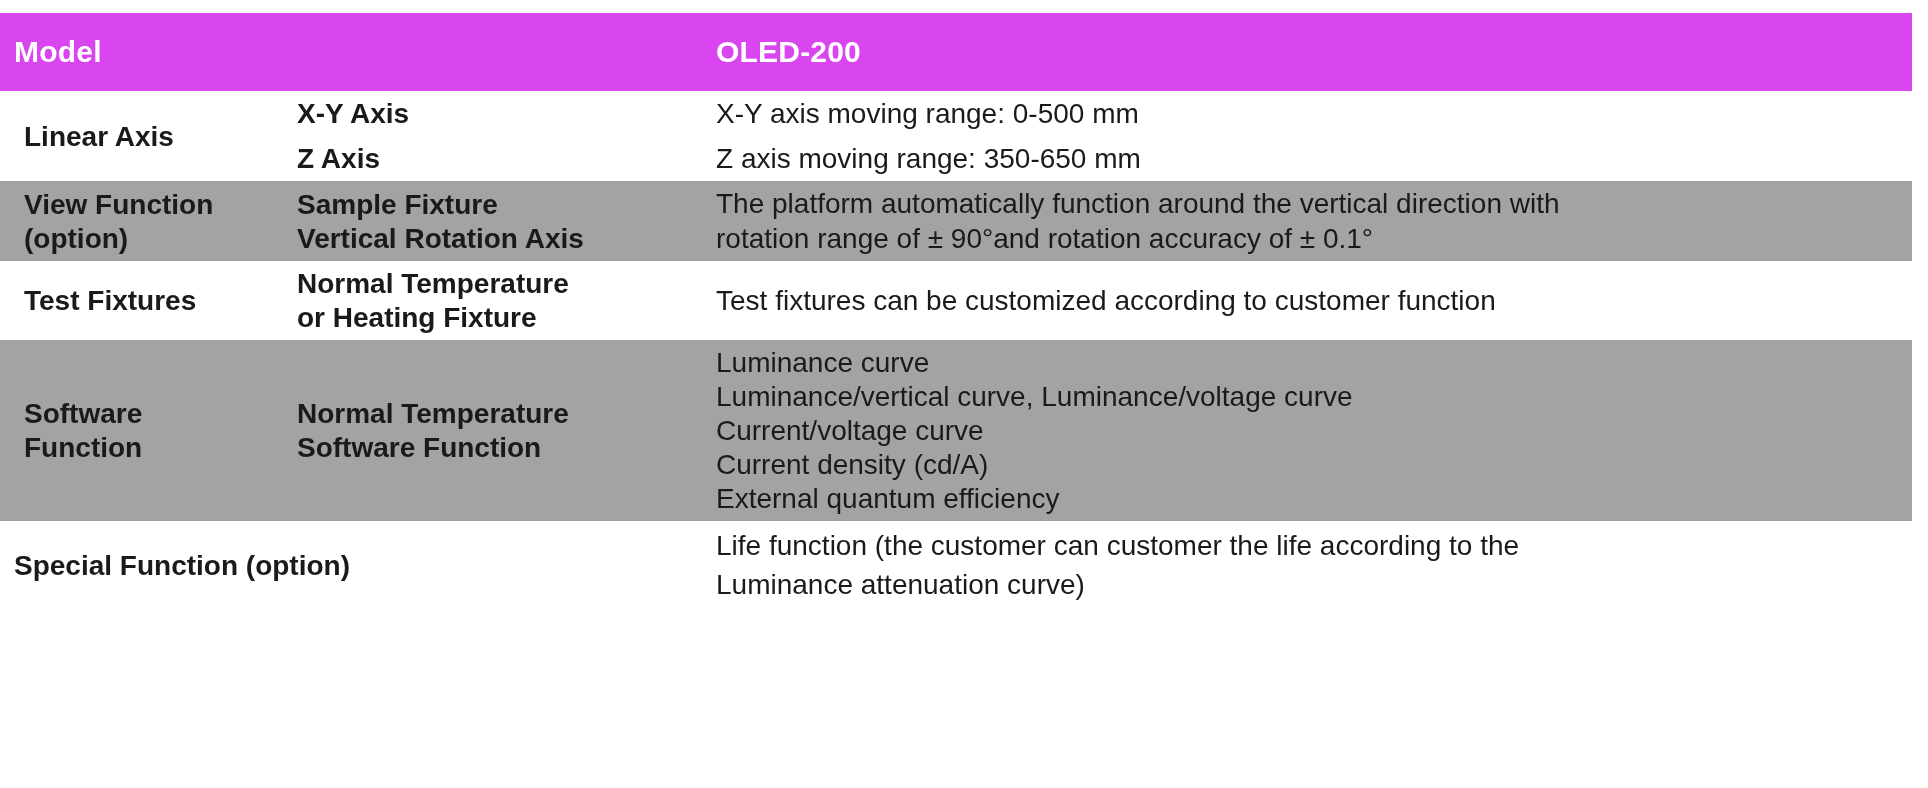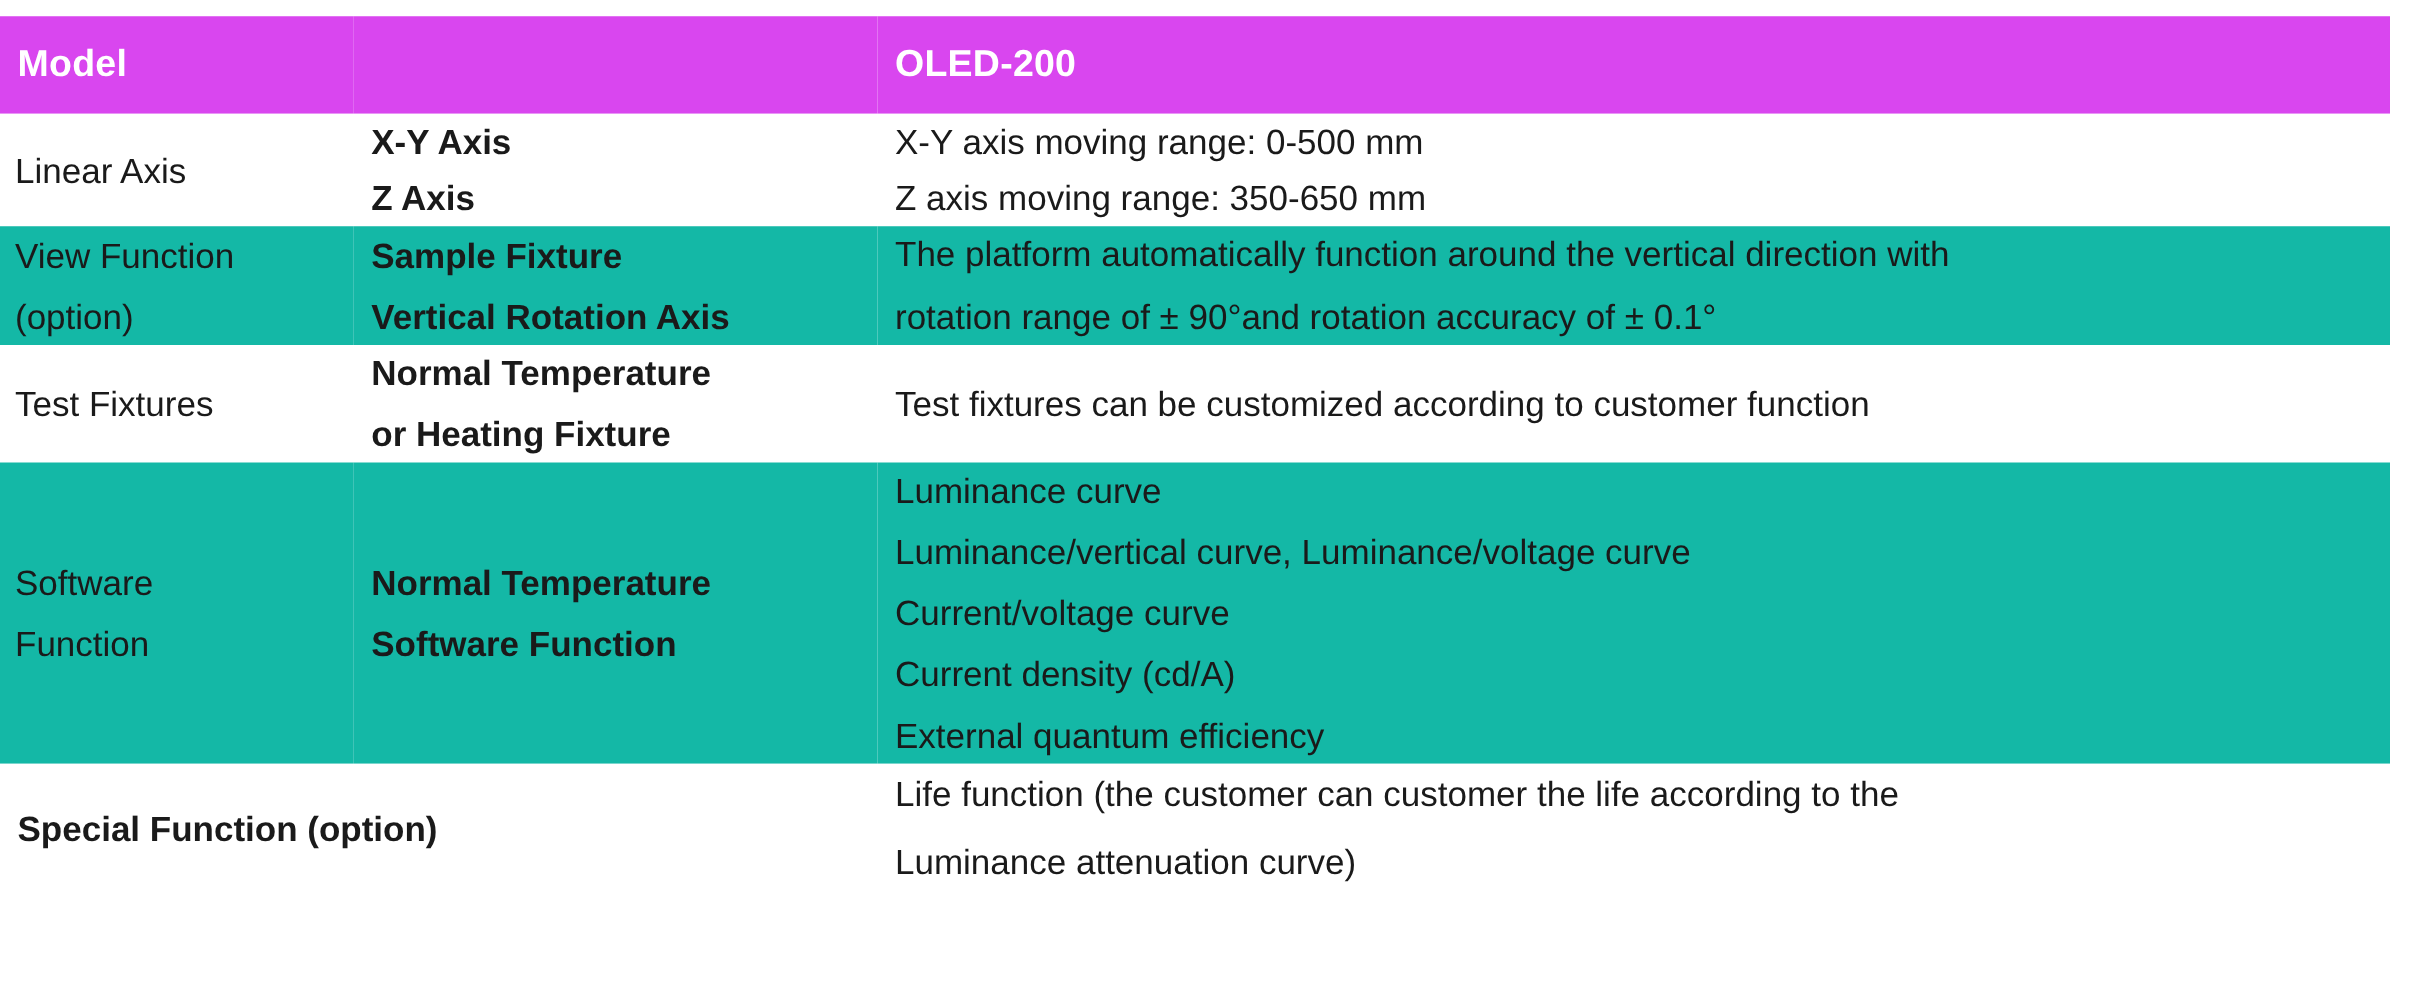--- a/index.html
+++ b/index.html
@@ -55,55 +55,55 @@
   
   tbody td {
     border: none;
     vertical-align: middle;
     font-size: 28px;
     line-height: 1.18;
     padding-top: 6px;
     padding-bottom: 6px;
   }
   td.col-a {
-    padding-left: 12px;
-    font-weight: normal;
+    padding-left: 24px;
+    font-weight: bold;
     padding-right: 8px;
   }
   td.col-b {
     padding-left: 14px;
     font-weight: bold;
     padding-right: 8px;
   }
   td.col-c {
     padding-left: 14px;
     font-weight: normal;
     padding-right: 10px;
   }
   td.col-merged {
     padding-left: 14px;
     font-weight: bold;
     padding-right: 8px;
   }
 
   tr.band td {
-    background: #14b8a6;
+    background: #a3a3a3;
   }
   tr.plain td {
     background: #ffffff;
   }
 
   .line {
     display: block;
     white-space: pre-wrap;
   }
   .multiline {
     line-height: 1.18;
   }
-  .multiline .line + .line { margin-top: 16px; }
+  .multiline .line + .line { margin-top: 1px; }
 
   .para {
     line-height: 1.2;
   }
 
   .tall { line-height: 1.35; }
 </style>
 </head>
 <body>
 

